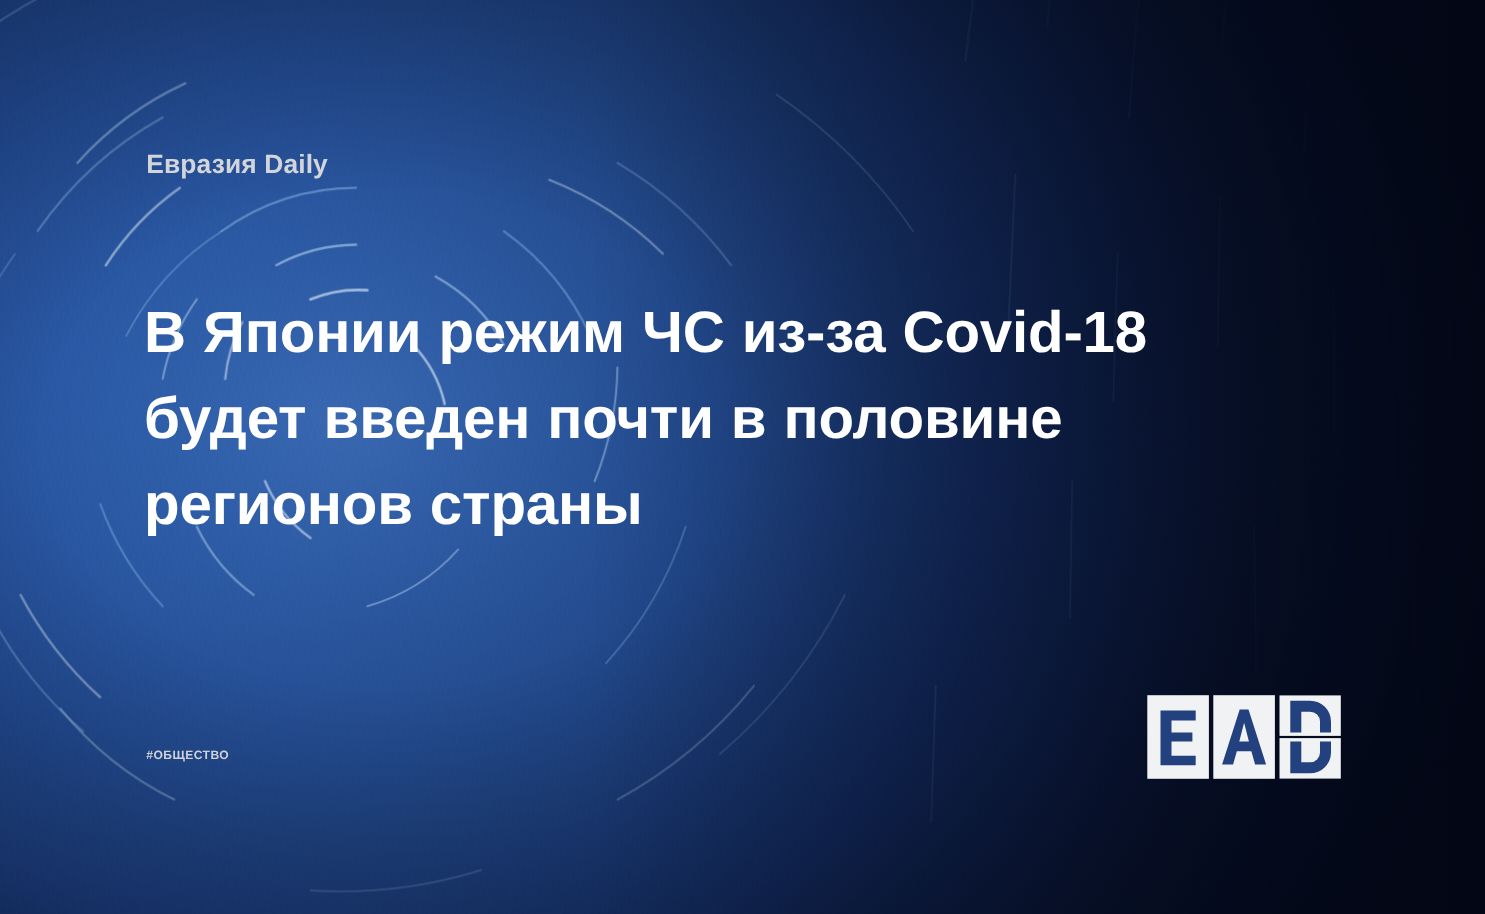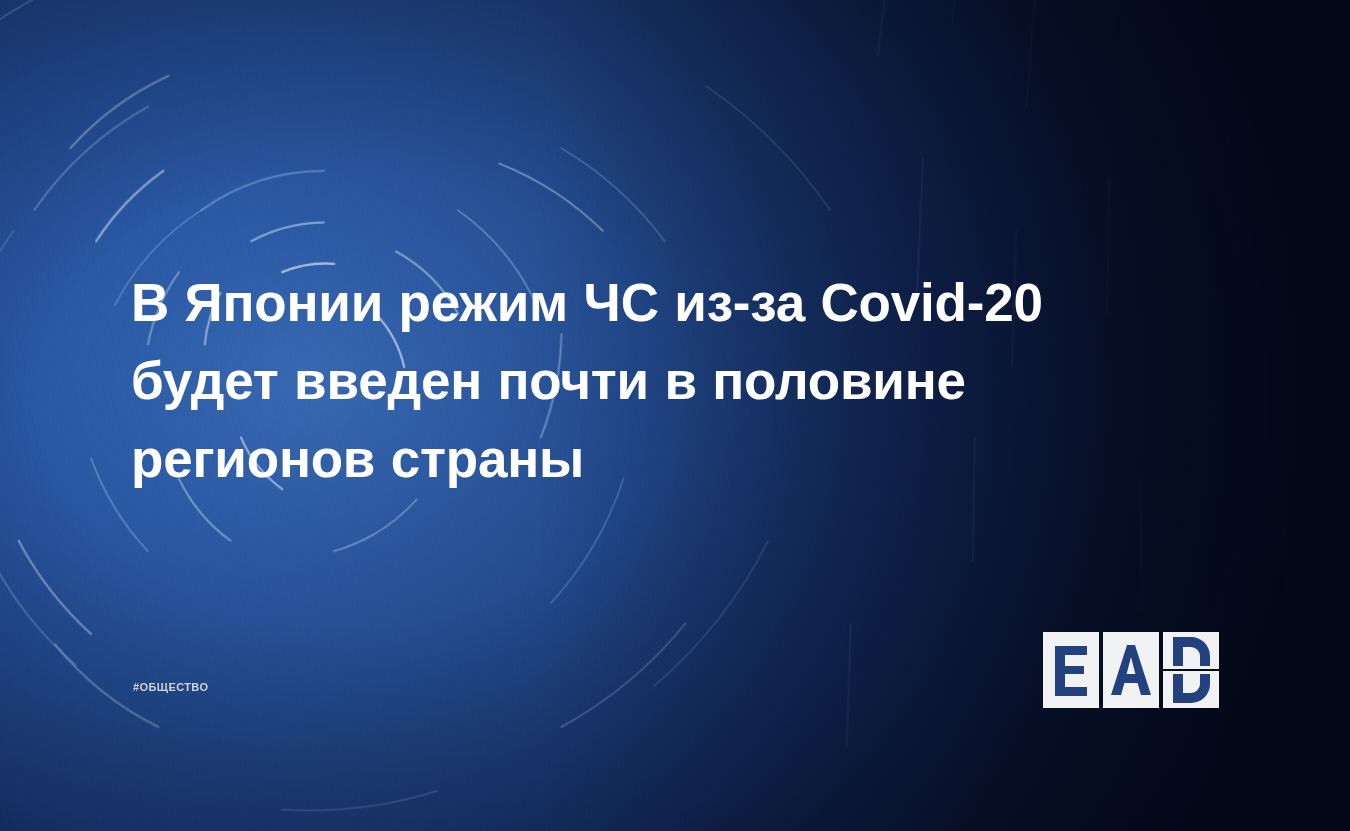--- a/index.html
+++ b/index.html
@@ -227,22 +227,23 @@
       </g>
     </svg>
   </div>
 
   <div class="grain"></div>
   <div class="bg-vignette"></div>
   <div class="bg-darkright"></div>
 
   <div class="content">
 
-
-    <h1 class="headline">В Японии режим ЧС из-за Covid-20 будет введен почти в половине регионов страны</h1>
+    <div class="brand">Евразия Daily</div>
+
+    <h1 class="headline">В Японии режим ЧС из-за Covid-18 будет введен почти в половине регионов страны</h1>
 
     <div class="tag">#ОБЩЕСТВО</div>
 
     <div class="logo">
 
       <div class="logo-tile">
         <svg width="40" height="52" viewBox="0 0 40 52" aria-hidden="true">
           <path d="M4 2 H36 V11 H14 V22 H33 V30 H14 V43 H36 V52 H4 Z" fill="#23417f"></path>
         </svg>
       </div>

